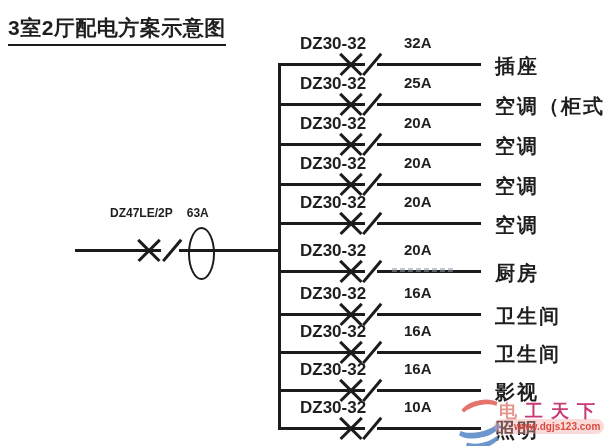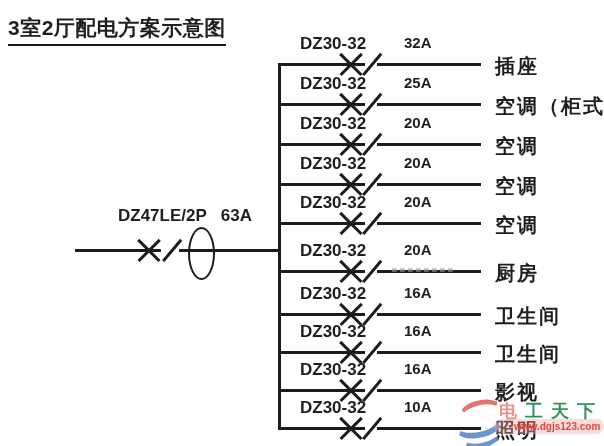--- a/index.html
+++ b/index.html
@@ -12,21 +12,21 @@
   .vline { position:absolute; width:2.5px;  background:#1c1c1c; }
   .stroke { position:absolute; height:2.5px; background:#1c1c1c; }
 
   
   #title {
     position:absolute; left:8px; top:14px; font-size:21px; letter-spacing:0.5px;
     border-bottom:2.5px solid #1c1c1c; padding-bottom:2px; white-space:nowrap;
   }
 
   
-  #main-label { position:absolute; left:118px; top:206px; font-size:17px; white-space:nowrap; }
+  #main-label { position:absolute; left:110px; top:206px; font-size:12px; white-space:nowrap; }
   #main-label .mmodel { margin-right:14px; }
   #main-line-a { left:75px;  top:249px; width:86px; }
   #main-line-b { left:179px; top:249px; width:101px; }
   #main-cross-a { left:134px; top:249px; width:30px; transform:rotate(45deg); }
   #main-cross-b { left:134px; top:249px; width:30px; transform:rotate(-45deg); }
   #main-blade   { left:158px; top:249px; width:28px; transform:rotate(-50deg); }
   #meter-ellipse {
     position:absolute; left:188px; top:227px; width:23px; height:49px;
     border:2.5px solid #1c1c1c; border-radius:50%; background:transparent;
   }
@@ -51,21 +51,21 @@
     background:repeating-linear-gradient(90deg,#8c98a4 0 5px, rgba(0,0,0,0) 5px 8px);
   }
 
   
   .wm-arc { position:absolute; border-radius:50%; border-style:solid; border-color:transparent; opacity:.9; }
   #wm-arc-red   { left:459px; top:400px; width:38px; height:16px; border-width:5px 3px; border-top-color:#e0655c; transform:rotate(-12deg); }
   #wm-arc-blue1 { left:452px; top:406px; width:44px; height:20px; border-width:6px 4px; border-bottom-color:#5c8cc8; transform:rotate(-12deg); }
   #wm-arc-blue2 { left:461px; top:424px; width:34px; height:14px; border-width:5px 3px; border-bottom-color:#5c8cc8; transform:rotate(-12deg); }
   #wm-name { position:absolute; left:499px; top:399px; font-size:18px; letter-spacing:8px; white-space:nowrap; opacity:.85; }
   #wm-name .first { color:#e2837b; }
-  #wm-name .rest  { color:#15803d; }
+  #wm-name .rest  { color:#be185d; }
   #wm-url-band {
     position:absolute; left:494px; top:419px; width:110px; height:15px;
     background:rgba(242,166,160,0.4); border-radius:8px;
     display:flex; align-items:center; justify-content:flex-start; gap:20px;
   }
   .band-stripes { width:9px; height:7px; border-top:2px solid #d95348; border-bottom:2px solid #d95348; opacity:.9; }
   #wm-url { color:#d94b41; font-size:10px; letter-spacing:0; white-space:nowrap; }
 </style>
 </head>
 <body>

